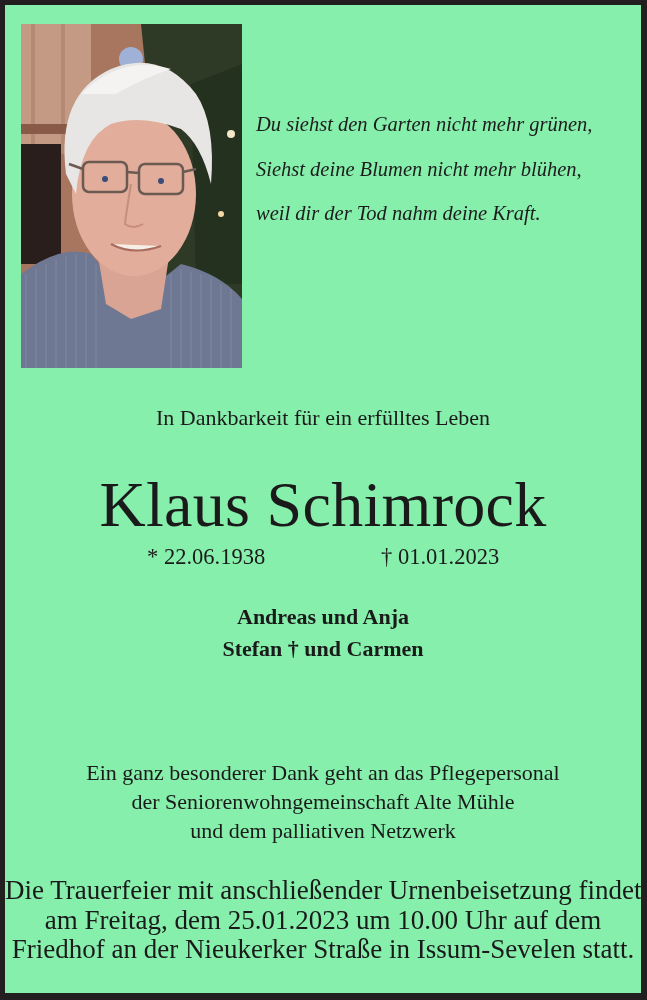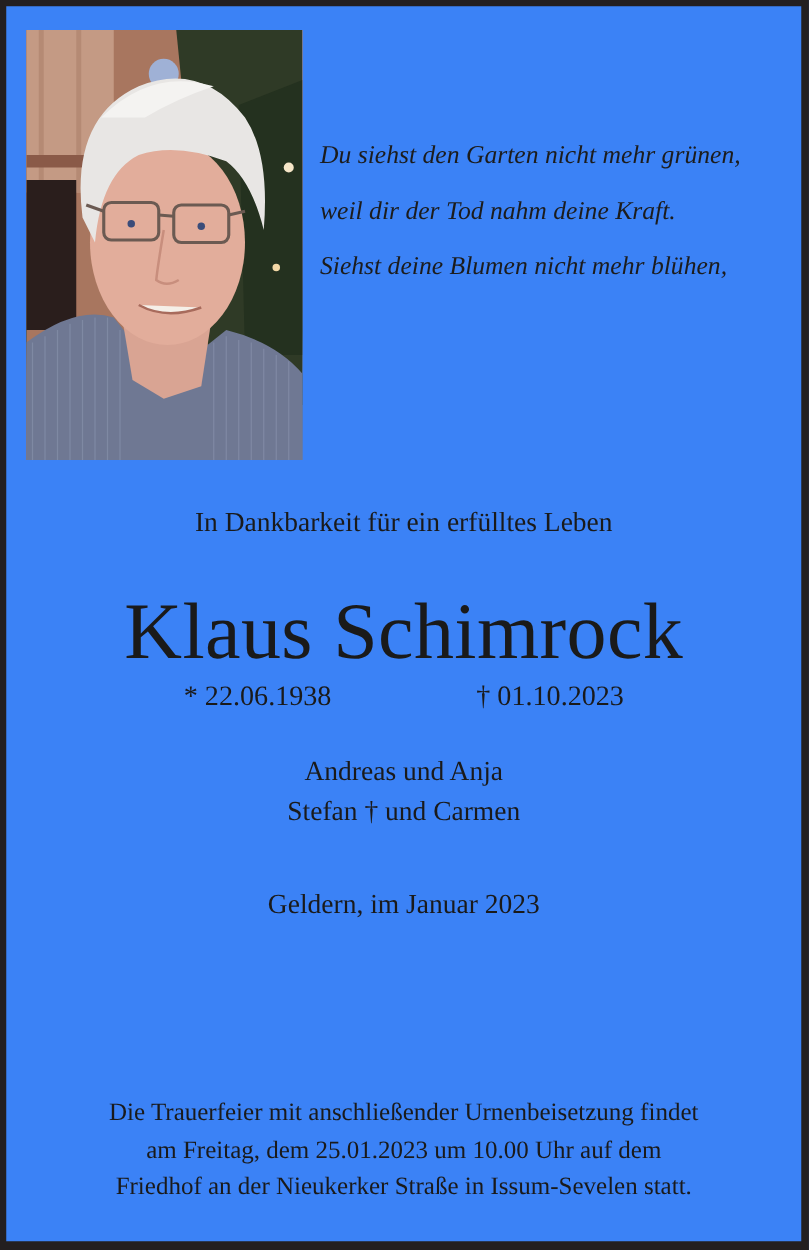--- a/index.html
+++ b/index.html
@@ -3,21 +3,21 @@
   <meta charset="utf-8">
   <style>
     * { box-sizing: border-box; margin: 0; padding: 0; }
     html, body { width: 647px; height: 1000px; background: #231f20; overflow: hidden; }
     body { position: relative; font-family: "Liberation Serif", "DejaVu Serif", serif; color: #1a1a1a; }
 
     .card {
       position: absolute;
       left: 5px; top: 5px;
       width: 636px; height: 988px;
-      background: #3b82f6;
+      background: #86efac;
     }
 
     
     .photo {
       position: absolute;
       left: 16px; top: 19px;
       width: 221px; height: 344px;
       overflow: hidden;
       background: linear-gradient(180deg, #b48670 0%, #a7735c 25%, #6e4a3c 45%, #3a3430 60%, #2d3a2a 70%, #5a6a84 80%, #6c7894 100%);
     }
@@ -36,24 +36,24 @@
     }
     .poem div { height: 44.5px; }
 
     .center { position: absolute; left: 0; width: 636px; text-align: center; white-space: nowrap; }
 
     .intro { top: 397px; font-size: 22px; line-height: 32px; }
     .name { top: 468px; font-size: 64px; line-height: 64px; letter-spacing: 0.3px; }
     .dates { top: 536px; font-size: 22.5px; line-height: 32px; }
     .dates .birth { position: absolute; left: 142px; }
     .dates .death { position: absolute; left: 376px; }
-    .family { top: 596px; font-size: 22px; line-height: 32px; }
+    .family { top: 596px; font-size: 22px; line-height: 32px; font-weight: bold; }
     .place { top: 702px; font-size: 22px; line-height: 32px; }
     .thanks { top: 753px; font-size: 22px; line-height: 29px; }
-    .ceremony { top: 871px; font-size: 20px; line-height: 29.5px; }
+    .ceremony { top: 871px; font-size: 27px; line-height: 29.5px; }
   </style>
 </head>
 <body>
 
 <div class="card">
 
   <div class="photo" title="Portrait of Klaus Schimrock, an elderly man with white hair and glasses, wearing a blue checkered shirt, in front of a Christmas tree">
     <svg viewBox="0 0 221 344" preserveAspectRatio="none">
 
       <rect x="0" y="0" width="221" height="344" fill="#a8765f"></rect>
@@ -108,42 +108,46 @@
       <circle cx="140" cy="157" r="3" fill="#3a4c7a"></circle>
 
       <path d="M110 160 Q105 190 104 200 Q112 206 122 200" fill="none" stroke="#c88e7d" stroke-width="2"></path>
 
       <path d="M90 220 Q112 232 140 222" fill="#f5efe8" stroke="#a86b5c" stroke-width="2"></path>
     </svg>
   </div>
 
   <div class="poem">
     <div>Du siehst den Garten nicht mehr grünen,</div>
+    <div>Siehst deine Blumen nicht mehr blühen,</div>
     <div>weil dir der Tod nahm deine Kraft.</div>
-    <div>Siehst deine Blumen nicht mehr blühen,</div>
   </div>
 
   <div class="center intro">
     <div>In Dankbarkeit für ein erfülltes Leben</div>
   </div>
 
   <div class="center name">Klaus Schimrock</div>
 
   <div class="center dates">
     <span class="birth">* 22.06.1938</span>
-    <span class="death">† 01.10.2023</span>
+    <span class="death">† 01.01.2023</span>
   </div>
 
   <div class="center family">
     <div>Andreas und Anja</div>
     <div>Stefan † und Carmen</div>
   </div>
 
-  <div class="center place">Geldern, im Januar 2023</div>
 
+  <div class="center thanks">
+    <div>Ein ganz besonderer Dank geht an das Pflegepersonal</div>
+    <div>der Seniorenwohngemeinschaft Alte Mühle</div>
+    <div>und dem palliativen Netzwerk</div>
+  </div>
 
   <div class="center ceremony">
     <div>Die Trauerfeier mit anschließender Urnenbeisetzung findet</div>
     <div>am Freitag, dem 25.01.2023 um 10.00 Uhr auf dem</div>
     <div>Friedhof an der Nieukerker Straße in Issum-Sevelen statt.</div>
   </div>
 
 </div>
 
 </body></html>

